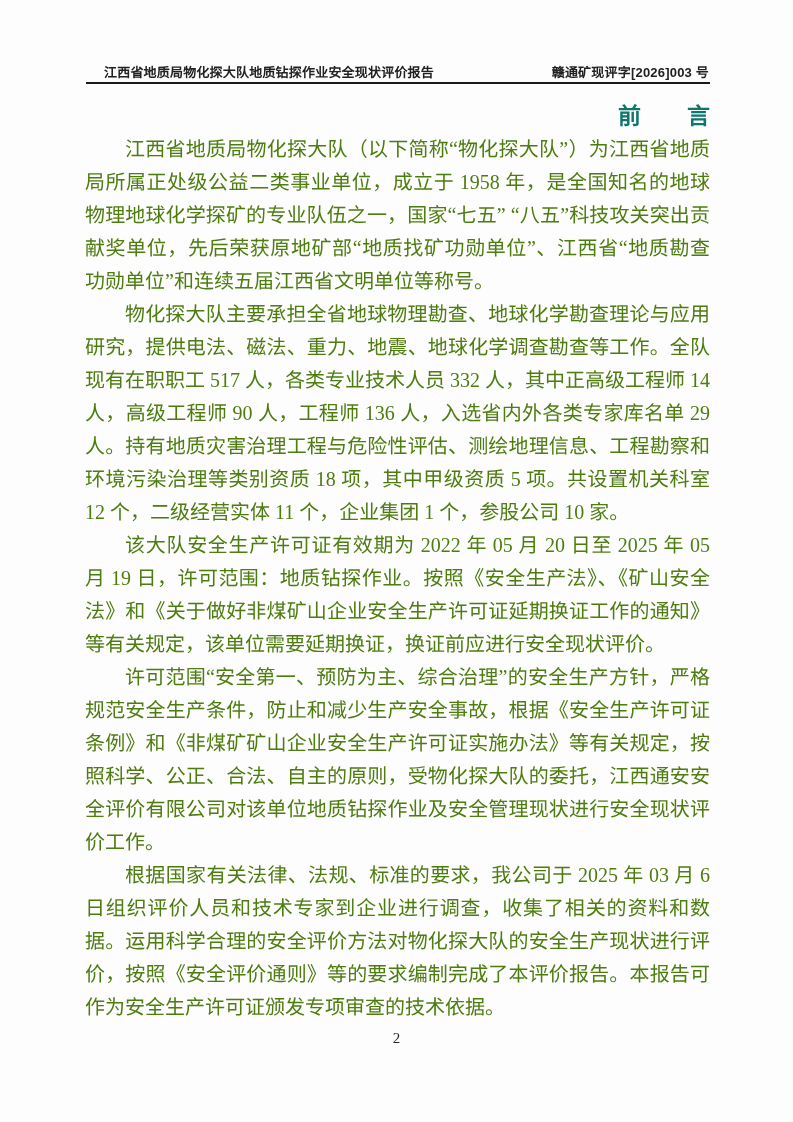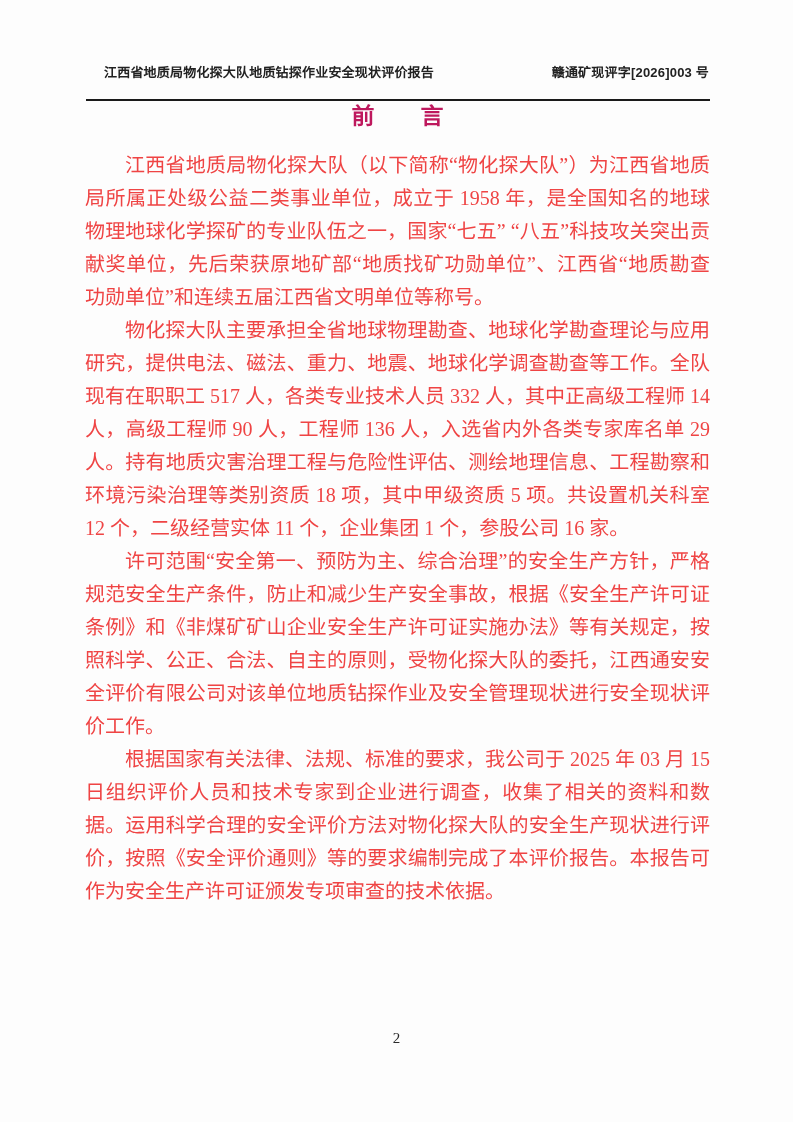--- a/index.html
+++ b/index.html
@@ -18,56 +18,56 @@
 
   
   .page-header {
     position: absolute;
     left: 86px;
     right: 83px;
     top: 62px;
     display: flex;
     justify-content: space-between;
     align-items: baseline;
-    padding-bottom: 18px;
+    padding-bottom: 1px;
     border-bottom: 2px solid #1a1a1a;
     font-family: "Liberation Sans", "DejaVu Sans", sans-serif;
     font-weight: bold;
     font-size: 13px;
     letter-spacing: 0.2px;
     white-space: nowrap;
   }
   .page-header .hdr-left  { padding-left: 18px; }
   .page-header .hdr-right { padding-right: 1px; }
 
   
   .doc-main {
     position: absolute;
     left: 85px;
     width: 625px;
     top: 97px;
   }
 
   .preface-title {
-    margin: 4px 0 18px 0;
-    text-align: center;
+    margin: 4px 0 2px 0;
+    text-align: right;
     font-family: "Liberation Sans", "DejaVu Sans", sans-serif;
     font-weight: bold;
     font-size: 23px;
     line-height: 30px;
-    color: #be185d;
+    color: #0f766e;
   }
 
   .preface-body p {
     margin: 0;
     text-indent: 2em;
     font-size: 20px;
     line-height: 33px;
     text-align: justify;
-    color: #ef4444;
+    color: #4d7c0f;
   }
 
   
   .page-footer {
     position: absolute;
     left: 0;
     right: 0;
     top: 1030px;
     text-align: center;
     font-size: 15px;
@@ -82,23 +82,24 @@
   <div class="page-header">
     <span class="hdr-left">江西省地质局物化探大队地质钻探作业安全现状评价报告</span>
     <span class="hdr-right">赣通矿现评字[2026]003 号</span>
   </div>
 
   <div class="doc-main">
     <h1 class="preface-title">前　　言</h1>
 
     <div class="preface-body">
       <p>江西省地质局物化探大队（以下简称“物化探大队”）为江西省地质局所属正处级公益二类事业单位，成立于 1958 年，是全国知名的地球物理地球化学探矿的专业队伍之一，国家“七五” “八五”科技攻关突出贡献奖单位，先后荣获原地矿部“地质找矿功勋单位”、江西省“地质勘查功勋单位”和连续五届江西省文明单位等称号。</p>
-      <p>物化探大队主要承担全省地球物理勘查、地球化学勘查理论与应用研究，提供电法、磁法、重力、地震、地球化学调查勘查等工作。全队现有在职职工 517 人，各类专业技术人员 332 人，其中正高级工程师 14 人，高级工程师 90 人，工程师 136 人，入选省内外各类专家库名单 29 人。持有地质灾害治理工程与危险性评估、测绘地理信息、工程勘察和环境污染治理等类别资质 18 项，其中甲级资质 5 项。共设置机关科室 12 个，二级经营实体 11 个，企业集团 1 个，参股公司 16 家。</p>
+      <p>物化探大队主要承担全省地球物理勘查、地球化学勘查理论与应用研究，提供电法、磁法、重力、地震、地球化学调查勘查等工作。全队现有在职职工 517 人，各类专业技术人员 332 人，其中正高级工程师 14 人，高级工程师 90 人，工程师 136 人，入选省内外各类专家库名单 29 人。持有地质灾害治理工程与危险性评估、测绘地理信息、工程勘察和环境污染治理等类别资质 18 项，其中甲级资质 5 项。共设置机关科室 12 个，二级经营实体 11 个，企业集团 1 个，参股公司 10 家。</p>
+      <p>该大队安全生产许可证有效期为 2022 年 05 月 20 日至 2025 年 05 月 19 日，许可范围：地质钻探作业。按照《安全生产法》、《矿山安全法》和《关于做好非煤矿山企业安全生产许可证延期换证工作的通知》等有关规定，该单位需要延期换证，换证前应进行安全现状评价。</p>
       <p>许可范围“安全第一、预防为主、综合治理”的安全生产方针，严格规范安全生产条件，防止和减少生产安全事故，根据《安全生产许可证条例》和《非煤矿矿山企业安全生产许可证实施办法》等有关规定，按照科学、公正、合法、自主的原则，受物化探大队的委托，江西通安安全评价有限公司对该单位地质钻探作业及安全管理现状进行安全现状评价工作。</p>
-      <p>根据国家有关法律、法规、标准的要求，我公司于 2025 年 03 月 15 日组织评价人员和技术专家到企业进行调查，收集了相关的资料和数据。运用科学合理的安全评价方法对物化探大队的安全生产现状进行评价，按照《安全评价通则》等的要求编制完成了本评价报告。本报告可作为安全生产许可证颁发专项审查的技术依据。</p>
+      <p>根据国家有关法律、法规、标准的要求，我公司于 2025 年 03 月 6 日组织评价人员和技术专家到企业进行调查，收集了相关的资料和数据。运用科学合理的安全评价方法对物化探大队的安全生产现状进行评价，按照《安全评价通则》等的要求编制完成了本评价报告。本报告可作为安全生产许可证颁发专项审查的技术依据。</p>
     </div>
   </div>
 
   <div class="page-footer">
     <span>2</span>
   </div>
 
 </div>
 
 </body></html>

